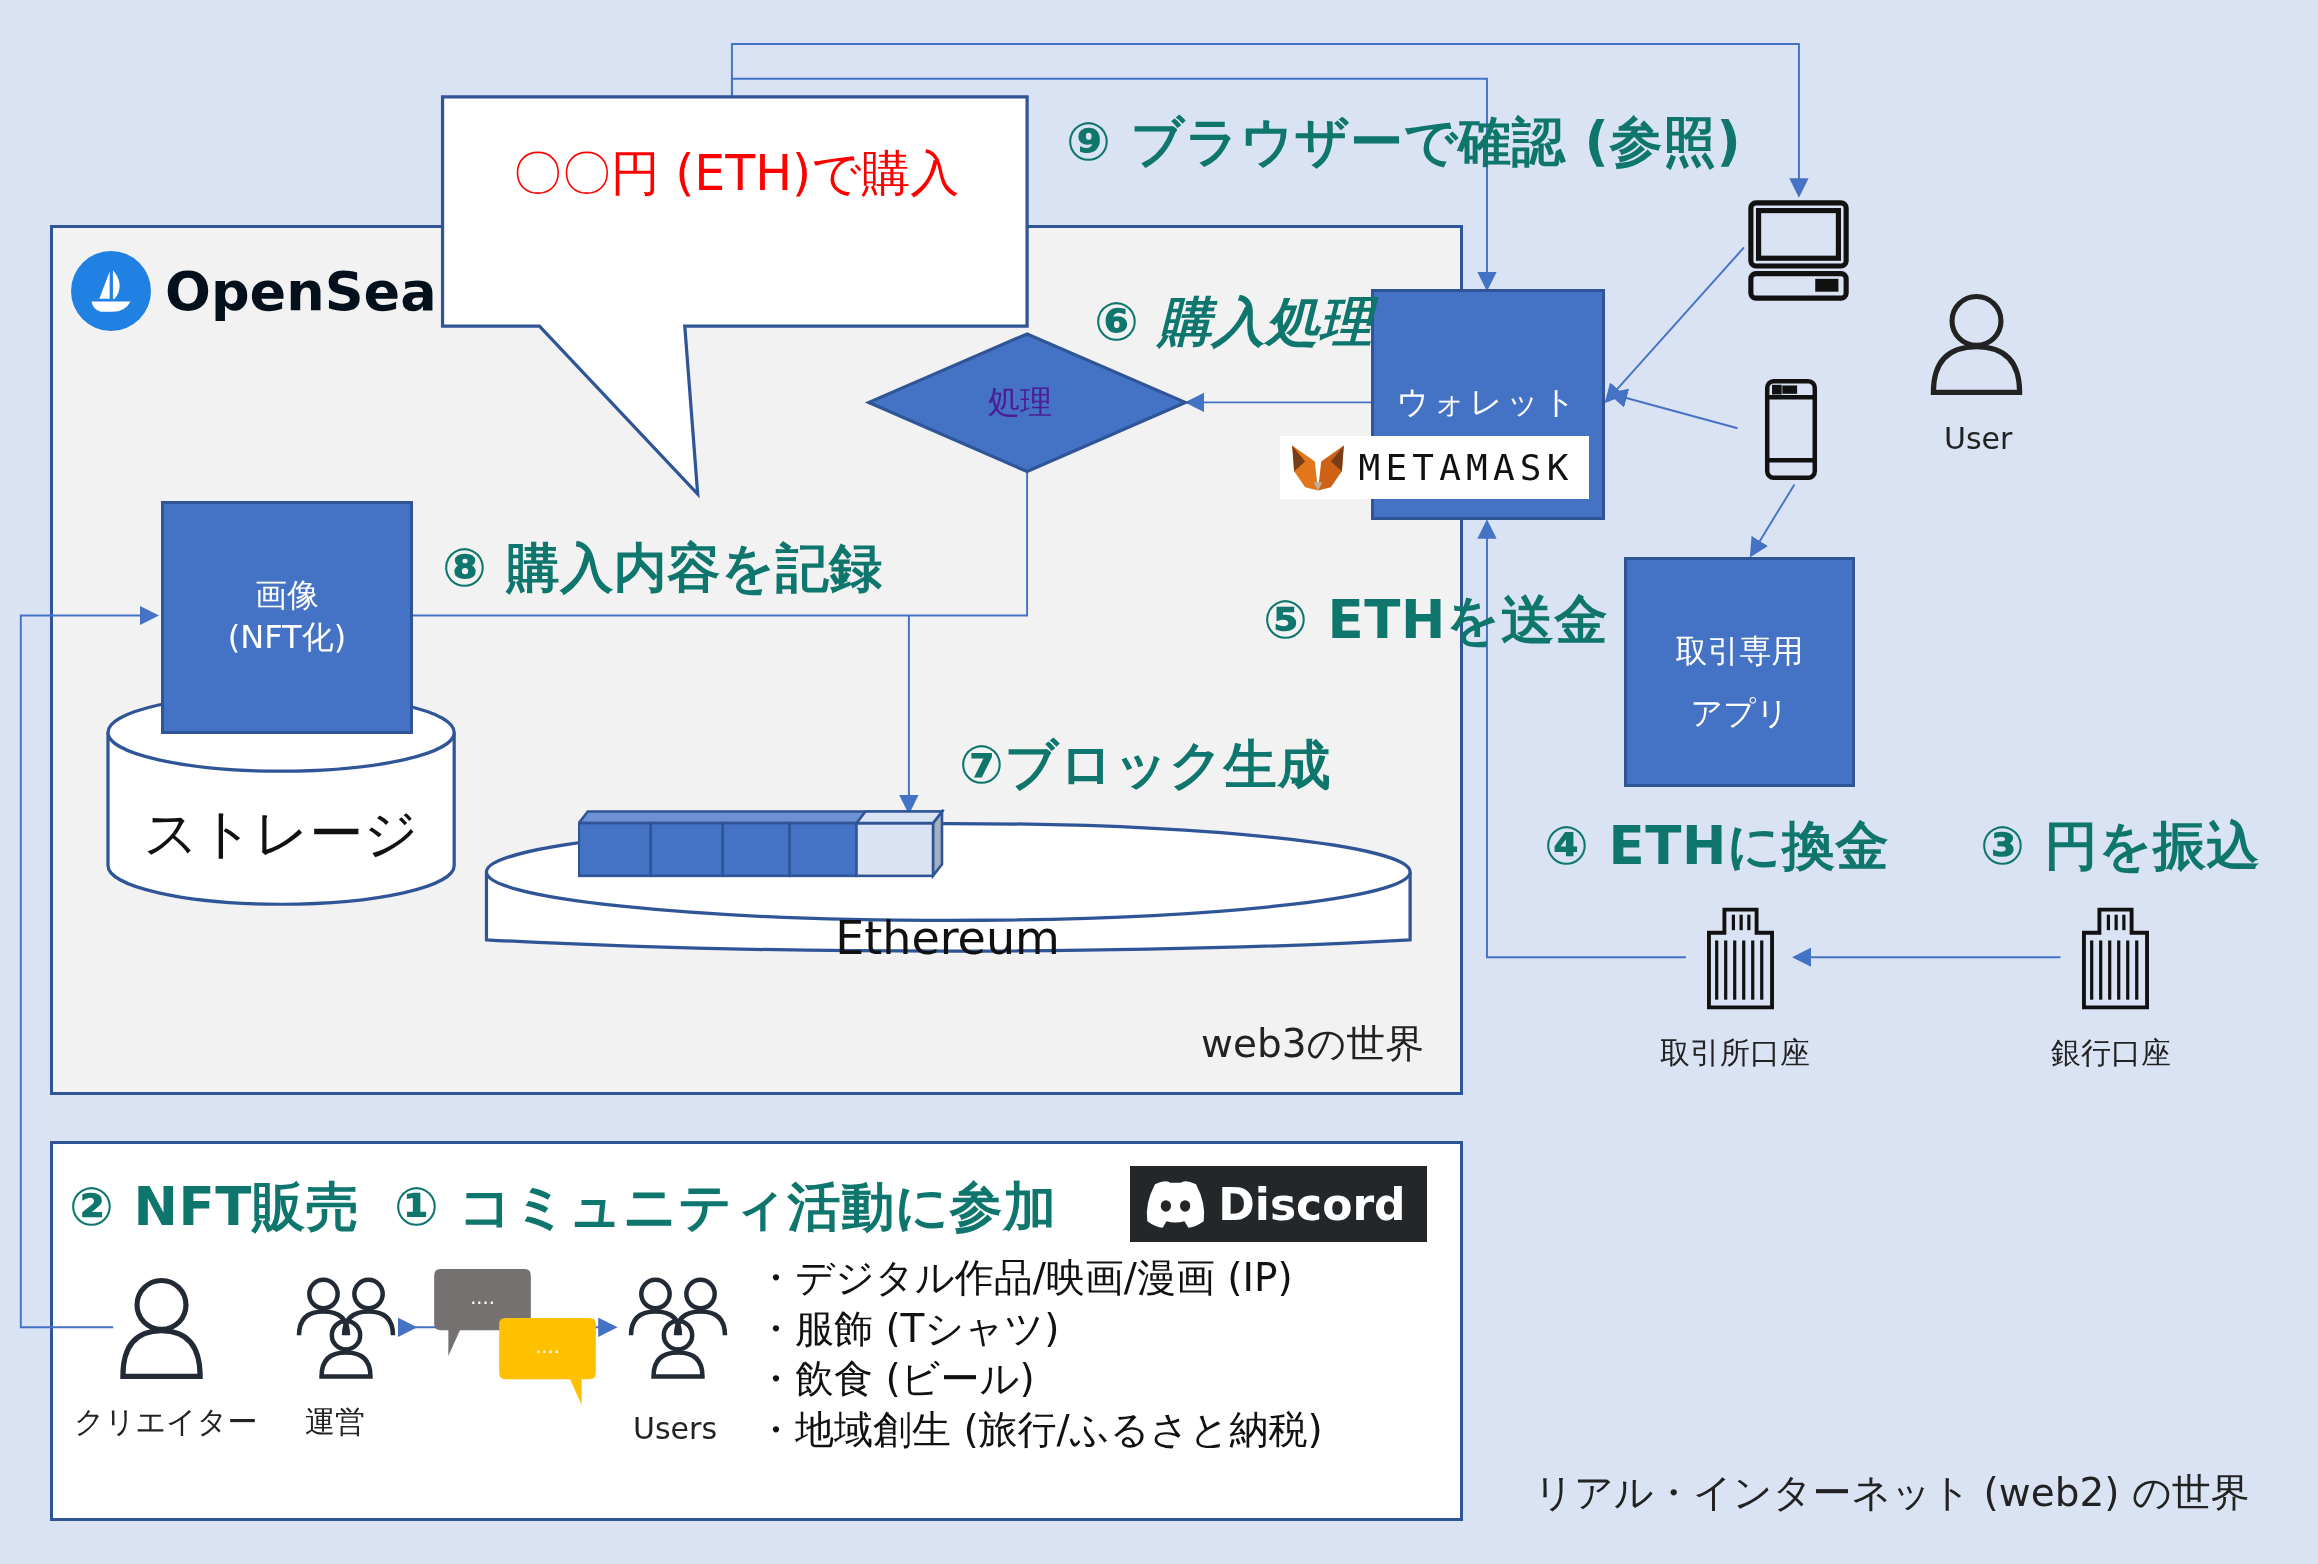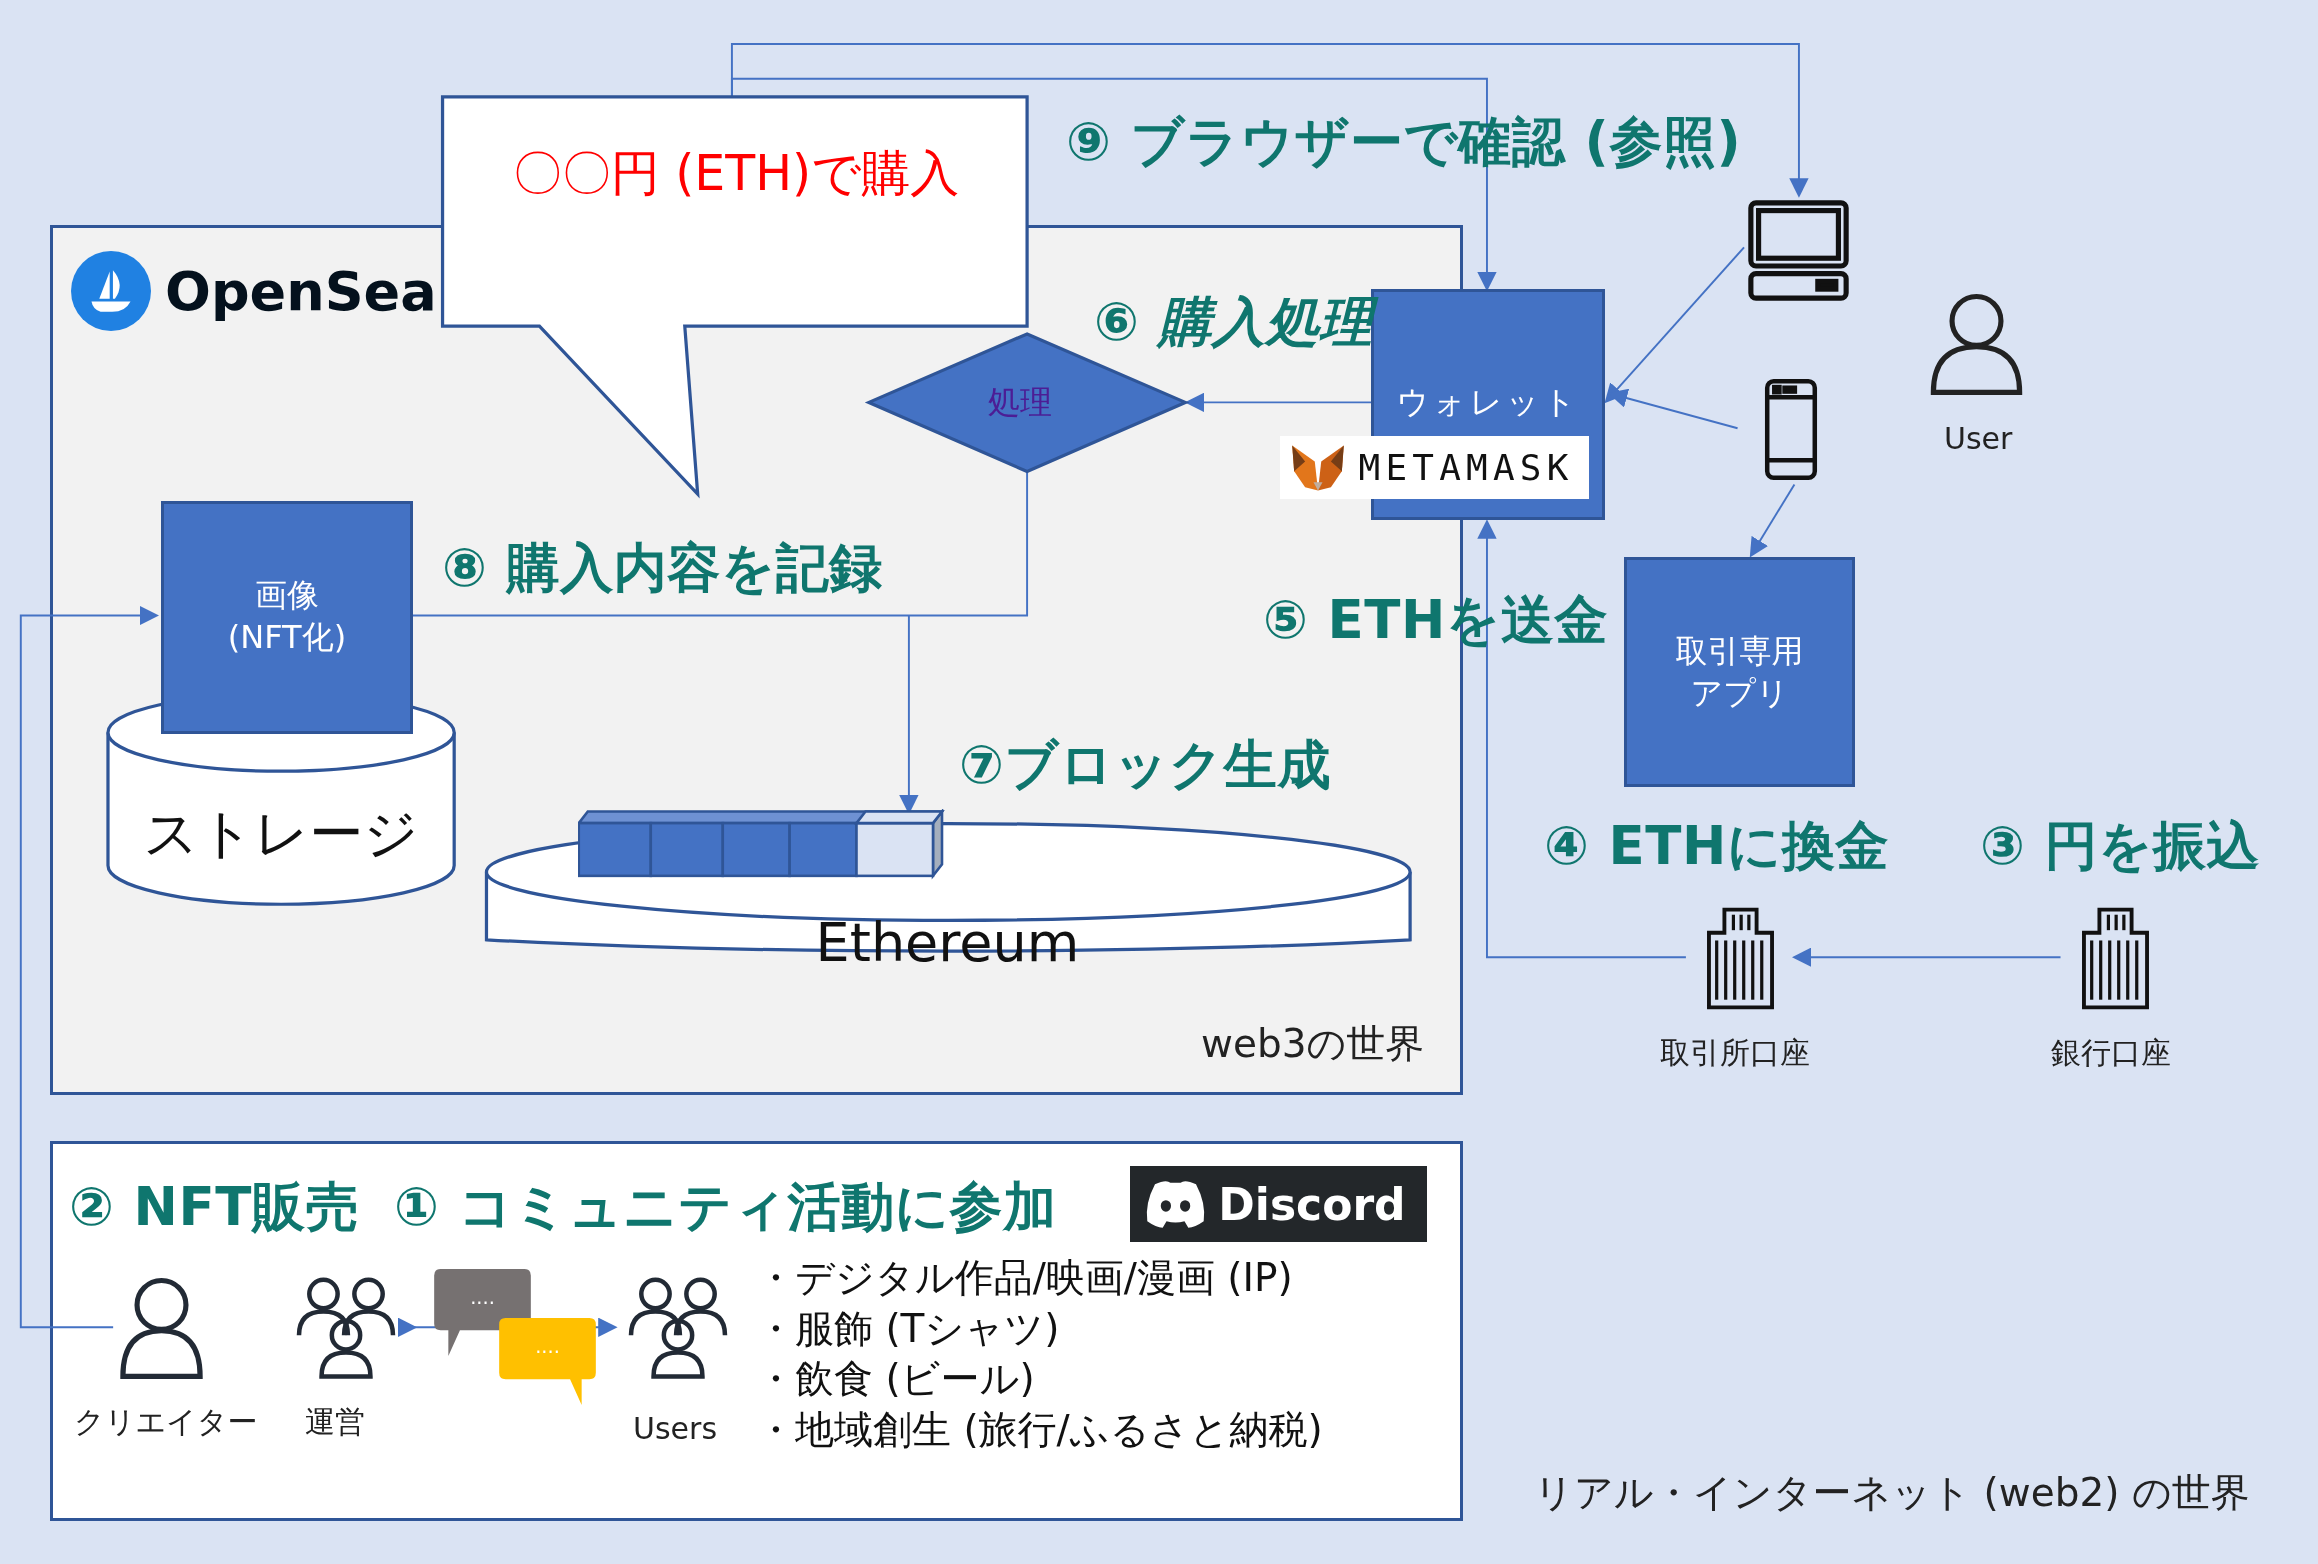--- a/index.html
+++ b/index.html
@@ -97,21 +97,21 @@
 
 <div class="bluebox" style="left:161px;top:501px;width:252px;height:233px;justify-content:flex-start;padding-top:71px;">
   <span>画像</span>
   <span>(NFT化)</span>
 </div>
 
 <svg class="lines" viewBox="0 0 3590 2423">
   <path d="M753,1350 L753,1455 A1115,75 0 0 0 2183,1455 L2183,1350" fill="#fff" stroke="#2f5597" stroke-width="5"></path>
   <ellipse cx="1468" cy="1350" rx="715" ry="75" fill="#fff" stroke="#2f5597" stroke-width="5"></ellipse>
 </svg>
-<div class="abs" style="left:710px;top:911px;width:475px;text-align:center;font-size:54px;color:#111;">Ethereum</div>
+<div class="abs" style="left:710px;top:911px;width:475px;text-align:center;font-size:46px;color:#111;">Ethereum</div>
 
 <div class="abs" style="left:578px;top:809px;">
   <svg width="368" height="72" viewBox="0 0 570 112">
     <g stroke="#2f5597" stroke-width="4">
       <polygon points="0,22 14,4 565,4 551,22" fill="#6e91d3"></polygon>
       <polygon points="551,22 565,4 565,86 551,104" fill="#a5afbd"></polygon>
       <rect x="0" y="22" width="112" height="82" fill="#4472c4"></rect>
       <rect x="112" y="22" width="112" height="82" fill="#4472c4"></rect>
       <rect x="224" y="22" width="104" height="82" fill="#4472c4"></rect>
       <rect x="328" y="22" width="104" height="82" fill="#4472c4"></rect>
@@ -153,21 +153,21 @@
 </div>
 
 <div class="abs" style="left:1928px;top:292px;">
   <svg width="97" height="103" viewBox="0 0 150 160" fill="none" stroke="#222" stroke-width="8">
     <circle cx="75" cy="45" r="38"></circle>
     <path d="M8,156 Q8,85 75,85 Q142,85 142,156 Z"></path>
   </svg>
 </div>
 <div class="label" style="left:1944px;top:421px;">User</div>
 
-<div class="bluebox" style="left:1624px;top:557px;width:231px;height:230px;justify-content:flex-start;padding-top:71px;">
+<div class="bluebox" style="left:1624px;top:557px;width:231px;height:230px;justify-content:flex-start;padding-top:71px;gap:20px;">
   <span>取引専用</span>
   <span>アプリ</span>
 </div>
 
 <div class="abs" style="left:1705px;top:907px;">
   <svg width="71" height="103" viewBox="0 0 110 160" fill="none" stroke="#111" stroke-width="6">
     <path d="M30,4 L80,4 L80,40 L104,40 L104,156 L6,156 L6,40 L30,40 Z"></path>
     <g stroke-width="5">
         <line x1="44" y1="12" x2="44" y2="36"></line>
         <line x1="56" y1="12" x2="56" y2="36"></line>

